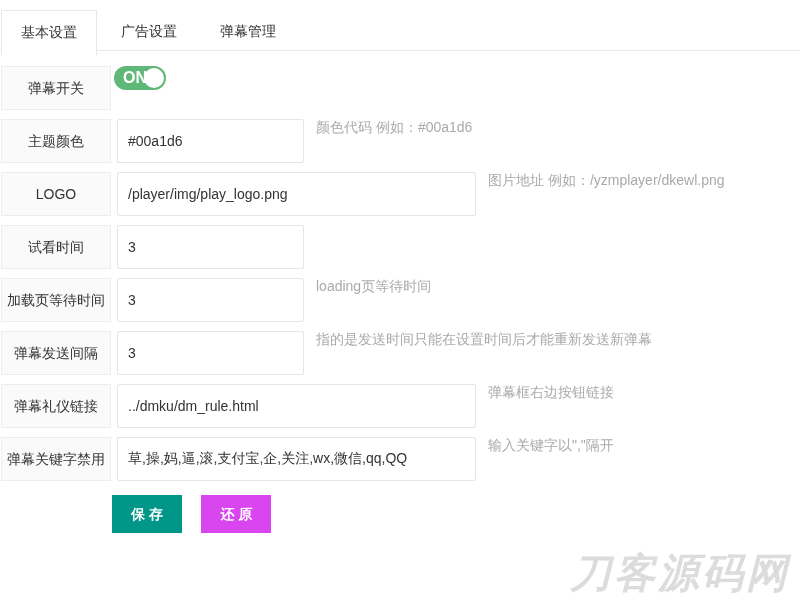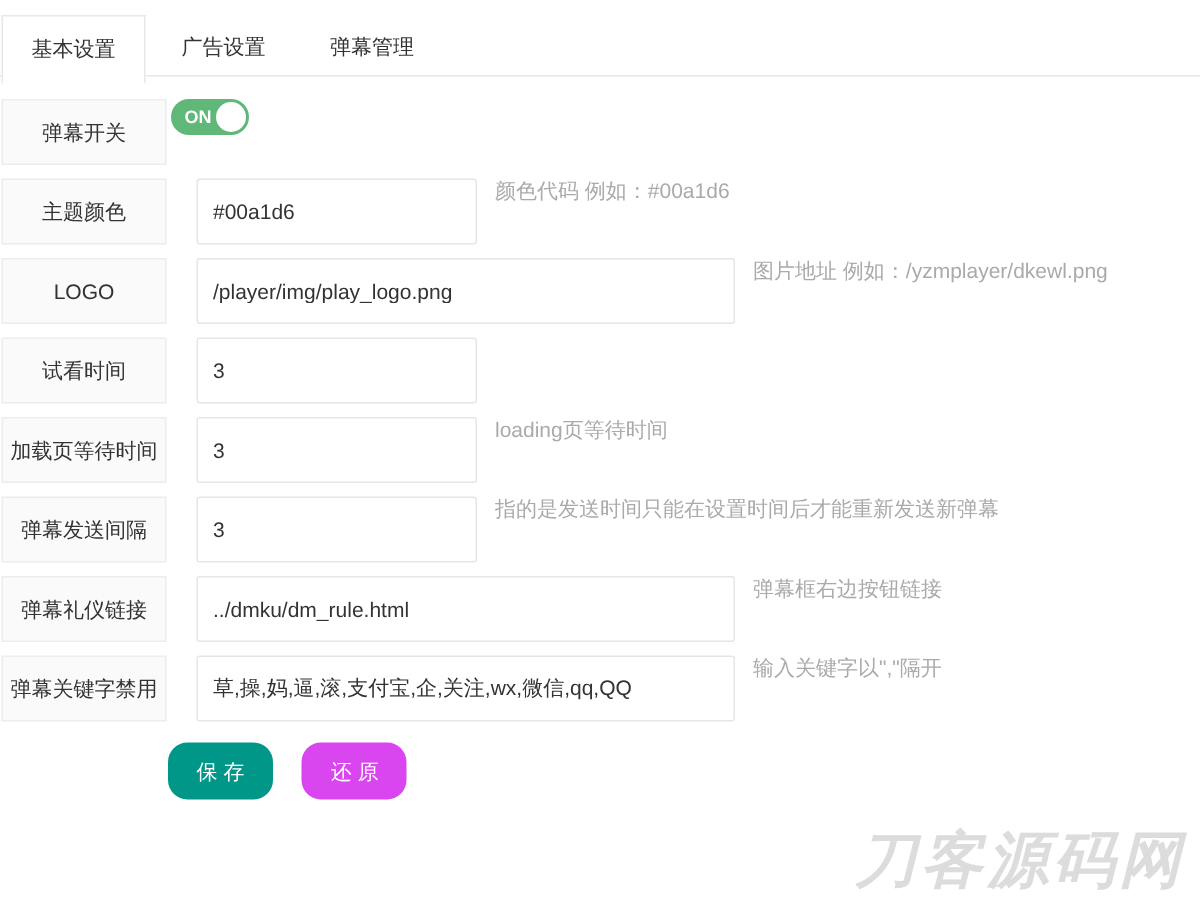--- a/index.html
+++ b/index.html
@@ -13,39 +13,39 @@
     color:#333; cursor:pointer; margin-right:5px; position:relative; z-index:1; }
   .tab.active { height:46px; background:#fff; border:1px solid #e8e8e8;
     border-bottom:1px solid #fff; z-index:2; }
 
   
   .form { margin-top:15px; padding-left:1px; }
   .row { display:flex; align-items:flex-start; height:44px; margin-bottom:9px; }
   .flabel { width:110px; height:44px; line-height:42px; border:1px solid #ededed;
     background:#fafafa; text-align:center; font-size:14px; color:#333; flex:none; }
   .finput { height:44px; border:1px solid #e6e6e6; border-radius:2px; padding:0 10px;
-    font-size:14px; color:#333; margin-left:20px; outline:none; background:#fff;
+    font-size:14px; color:#333; margin-left:6px; outline:none; background:#fff;
     font-family:"Liberation Sans", sans-serif; }
   .finput.narrow { width:187px; }
   .finput.wide { width:359px; }
   .hint { margin-left:12px; font-size:14px; color:#aaa; white-space:nowrap; }
 
   
   .switch { width:52px; height:24px; border-radius:12px; background:#5FB878;
     position:relative; margin-left:3px; cursor:pointer; flex:none; }
   .switch-text { position:absolute; left:9px; top:0; line-height:24px; color:#fff;
-    font-size:12px; font-weight:bold; }
+    font-size:16px; font-weight:bold; }
   .switch-knob { position:absolute; right:2px; top:2px; width:20px; height:20px;
     background:#fff; border-radius:50%; }
 
   
   .btns { margin:14px 0 0 111px; }
   .btn { display:inline-block; height:38px; line-height:38px; padding:0 15px 0 19px;
-    border:none; border-radius:13px; color:#fff; font-size:14px; letter-spacing:4px;
-    cursor:pointer; font-family:"Liberation Sans", sans-serif; }
+    border:none; border-radius:0; color:#fff; font-size:14px; letter-spacing:4px;
+    cursor:pointer; font-family:"Liberation Sans", sans-serif;font-weight:bold; }
   .btn.save { background:#009688; }
   .btn.restore { background:#d946ef; margin-left:15px; }
 
   
   .watermark { position:absolute; right:10px; bottom:5px; text-align:right;
     color:#dcdcdc; font-weight:bold; font-style:italic; user-select:none; }
   .wm-title { font-size:41px; letter-spacing:3px; line-height:1.05; }
   .wm-url { font-size:16px; letter-spacing:2px; }
 </style>
 </head>

